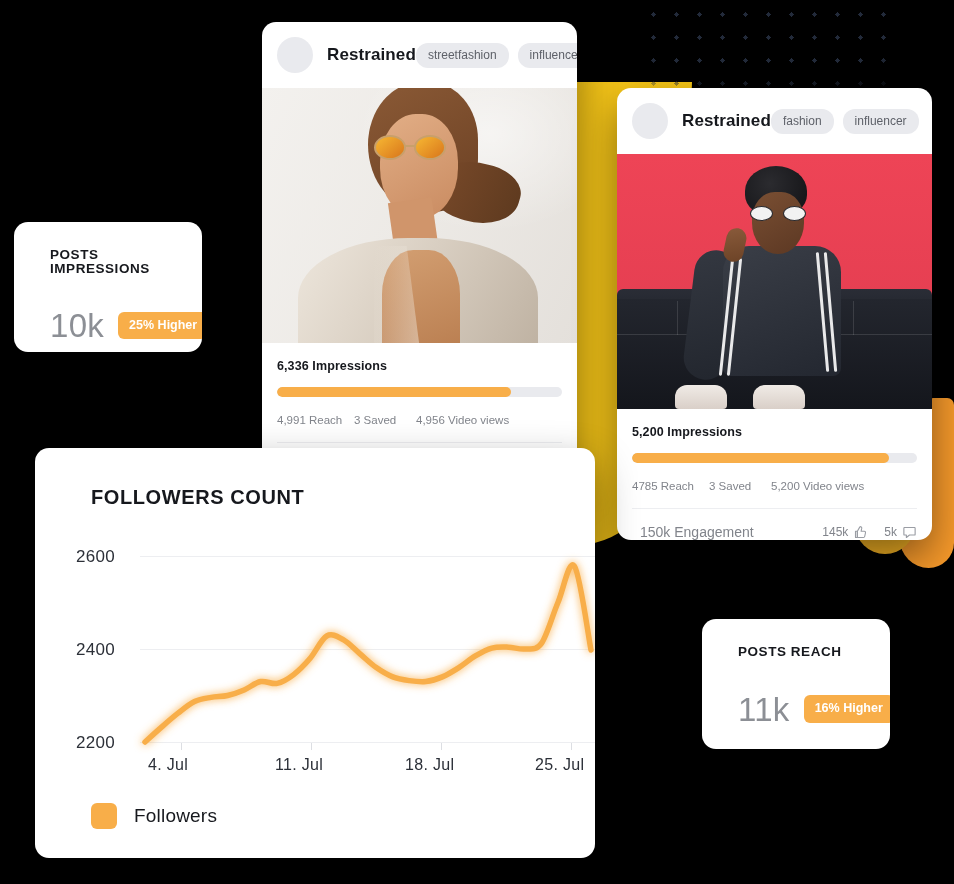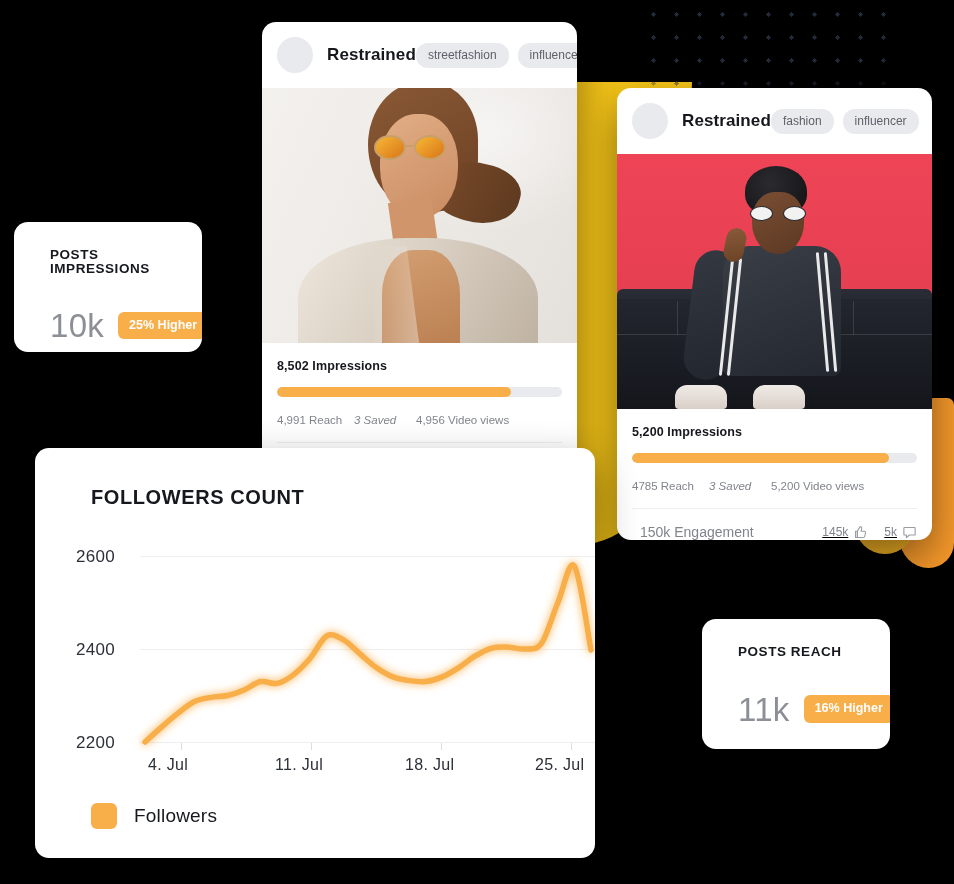--- a/index.html
+++ b/index.html
@@ -130,25 +130,25 @@
     background:linear-gradient(180deg,#F0EBE6,#D9CFC8);}
   .p2-shoe.a{left:58px;} .p2-shoe.b{left:136px;}
 
   
   .post-stats{padding:16px 15px 0 15px;}
   .impressions{font-size:12.5px;font-weight:700;color:#16181D;letter-spacing:.1px;}
   .bar-track{margin-top:14px;height:10px;border-radius:5px;background:#E9EAEE;overflow:hidden;}
   .bar-fill{height:100%;border-radius:5px;background:#F8AE49;}
   .sub-row{display:flex;margin-top:17px;font-size:11.5px;color:#81848B;}
   .sub-row span:nth-child(1){width:77px;}
-  .sub-row span:nth-child(2){width:62px;font-style:italic;}
+  .sub-row span:nth-child(2){width:62px;}
   .divider{margin:16px 0 0 0;height:1px;background:#EDEEF1;}
   .eng-row{display:flex;align-items:center;padding:15px 0 0 0;margin-left:8px;}
   .eng-label{font-size:14px;color:#81848B;}
-  .eng-right{margin-left:auto;display:flex;align-items:flex-end;gap:16px;text-decoration:underline;}
+  .eng-right{margin-left:auto;display:flex;align-items:flex-end;gap:16px;}
   .eng-metric{display:flex;align-items:center;gap:5px;font-size:12px;color:#81848B;}
   .eng-metric svg{display:block;}
 
   
   #followers-card{left:35px;top:448px;width:560px;height:410px;}
   .chart-title{
     position:absolute;left:56px;top:38px;
     font-size:20px;font-weight:700;letter-spacing:.6px;color:#16181D;
   }
   .chart-area{position:absolute;left:0;top:80px;width:636px;height:260px;}
@@ -210,21 +210,21 @@
       <div class="p1-shirt2"></div>
       <div class="p1-lapel"></div>
       <div class="p1-glasses">
         <div class="p1-lens l"></div>
         <div class="p1-bridge"></div>
         <div class="p1-lens r"></div>
       </div>
     </div>
 
     <div class="post-stats">
-      <div class="impressions">8,502 Impressions</div>
+      <div class="impressions">6,336 Impressions</div>
       <div class="bar-track">
         <div class="bar-fill" id="bar1" style="width: 82%;"></div>
       </div>
       <div class="sub-row">
         <span>4,991 Reach</span>
         <span>3 Saved</span>
         <span>4,956 Video views</span>
       </div>
       <div class="divider"></div>
       <div class="eng-row">

